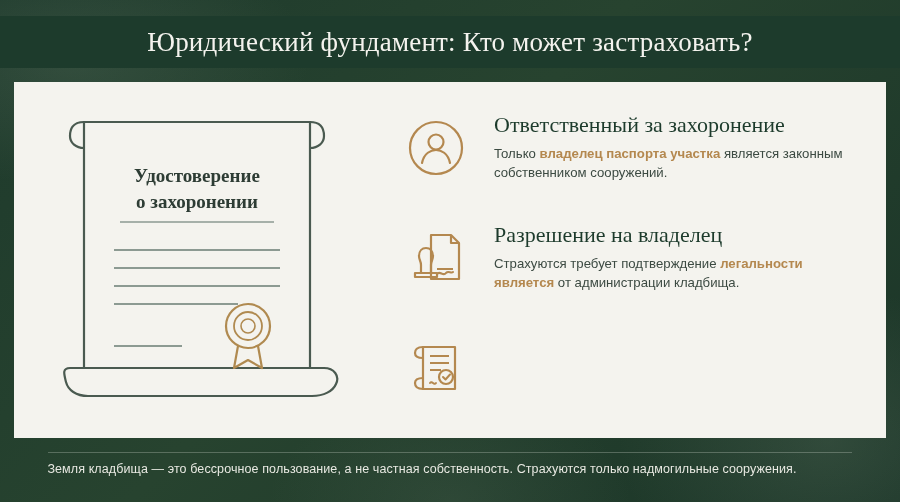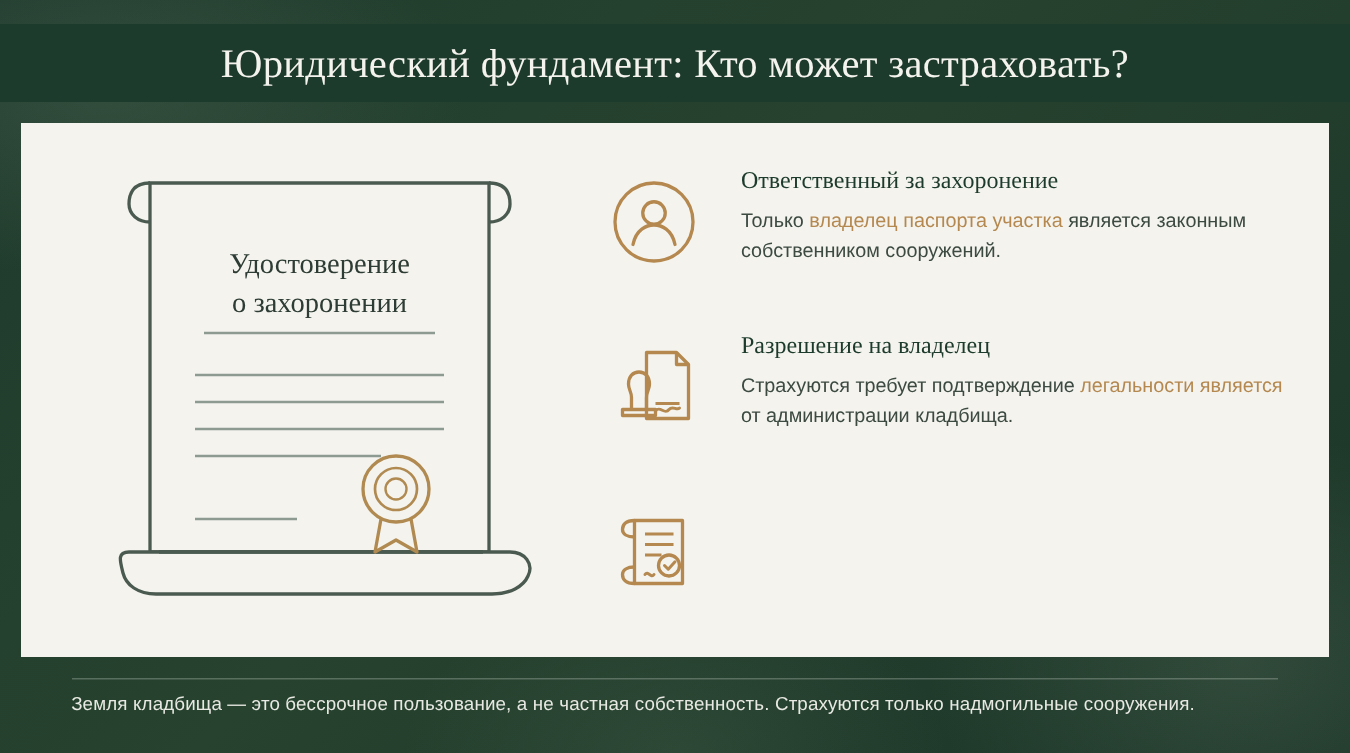--- a/index.html
+++ b/index.html
@@ -50,49 +50,49 @@
     position: absolute;
     left: 0; top: 462px; width: 844px;
     text-align: center;
     font-size: 12.5px;
     color: #e8e9e2;
     letter-spacing: .1px;
   }
 
   
   .scroll-wrap {
-    position: absolute; left: 64px; top: 28px; width: 300px; height: 300px;
+    position: absolute; left: 48px; top: 28px; width: 300px; height: 300px; font-weight: bold;
   }
   .scroll-svg { display: block; }
 
   
   .list {
     position: absolute; left: 390px; top: 30px; width: 460px;
   }
   .item { position: relative; min-height: 86px; margin-bottom: 24px; }
   .item:last-child { margin-bottom: 0; }
   .item-icon {
     position: absolute; left: 0; top: 4px;
     width: 64px; height: 64px;
     display: flex; align-items: center; justify-content: center;
   }
   .item-body { margin-left: 90px; }
   .item-title {
     font-family: "Liberation Serif", serif;
-    font-size: 16px;
+    font-size: 22px;
     color: #1d3b2c;
     margin-bottom: 7px;
     line-height: 1.15;
   }
   .item-desc {
     font-size: 13.2px;
     line-height: 1.45;
     color: #3c4a42;
   }
-  .hl { color: #b4884f; font-weight: normal; }
+  .hl { color: #b4884f; font-weight: bold; }
   em.hl { font-style: normal; }
 </style>
 </head>
 <body>
 
 <div class="slide">
   <div class="frame-bg"></div>
 
   <div class="header-band">
     <div class="header-title">Юридический фундамент: Кто может застраховать?</div>

